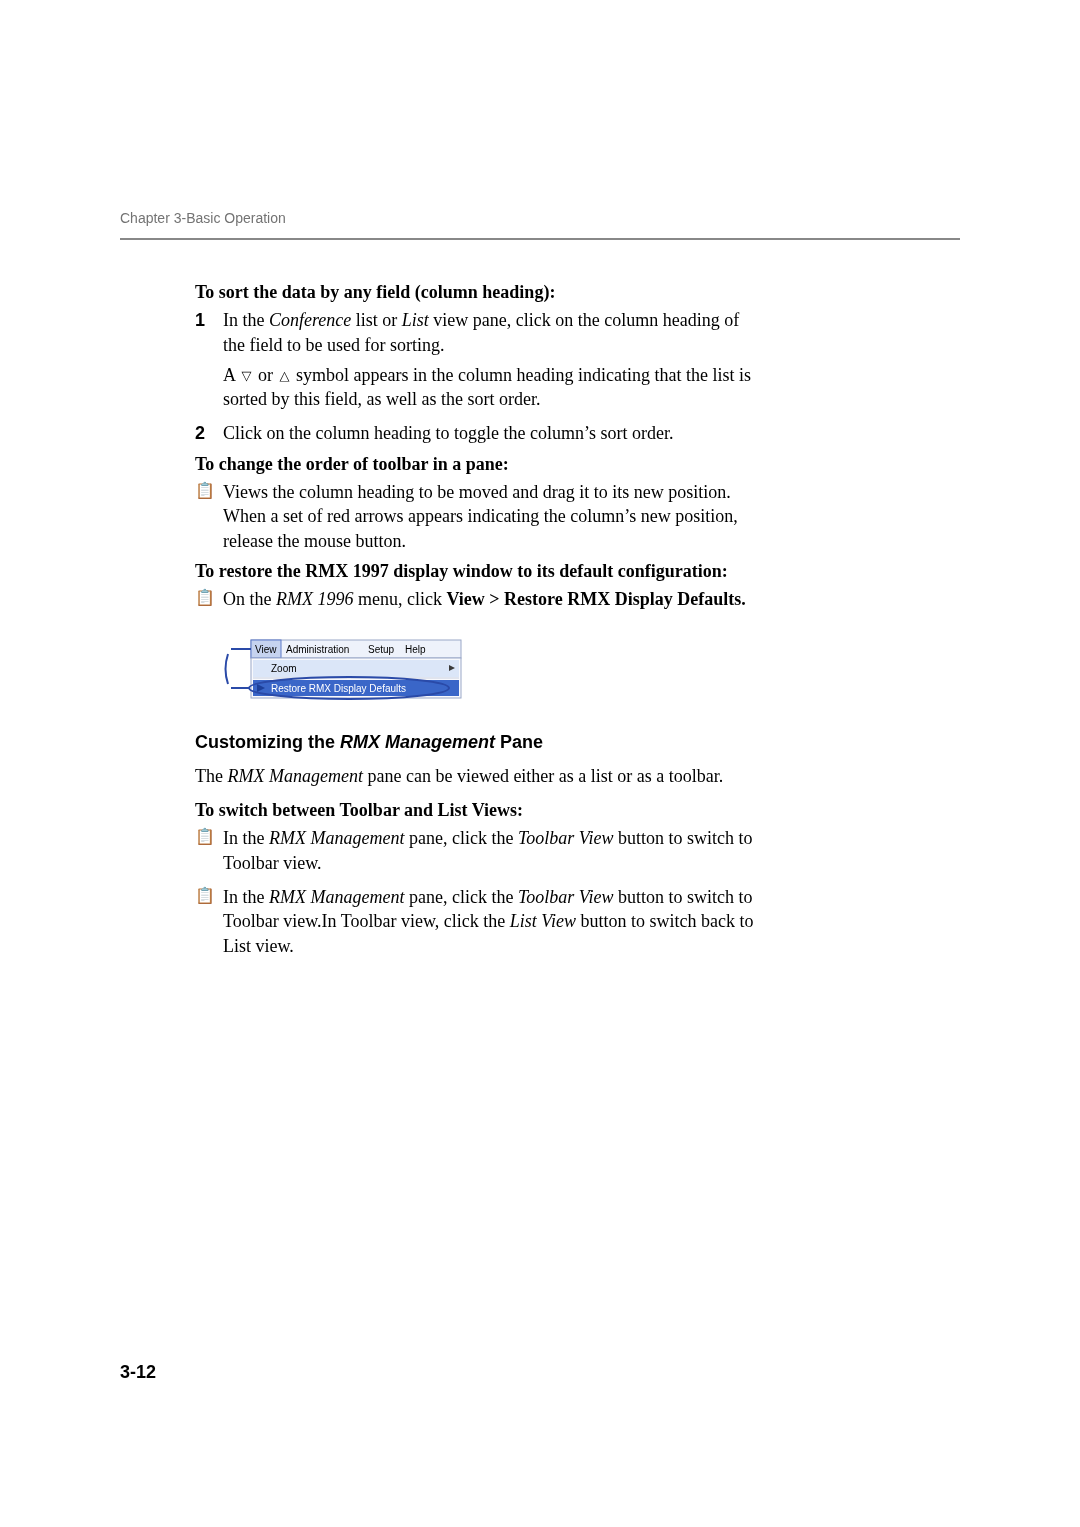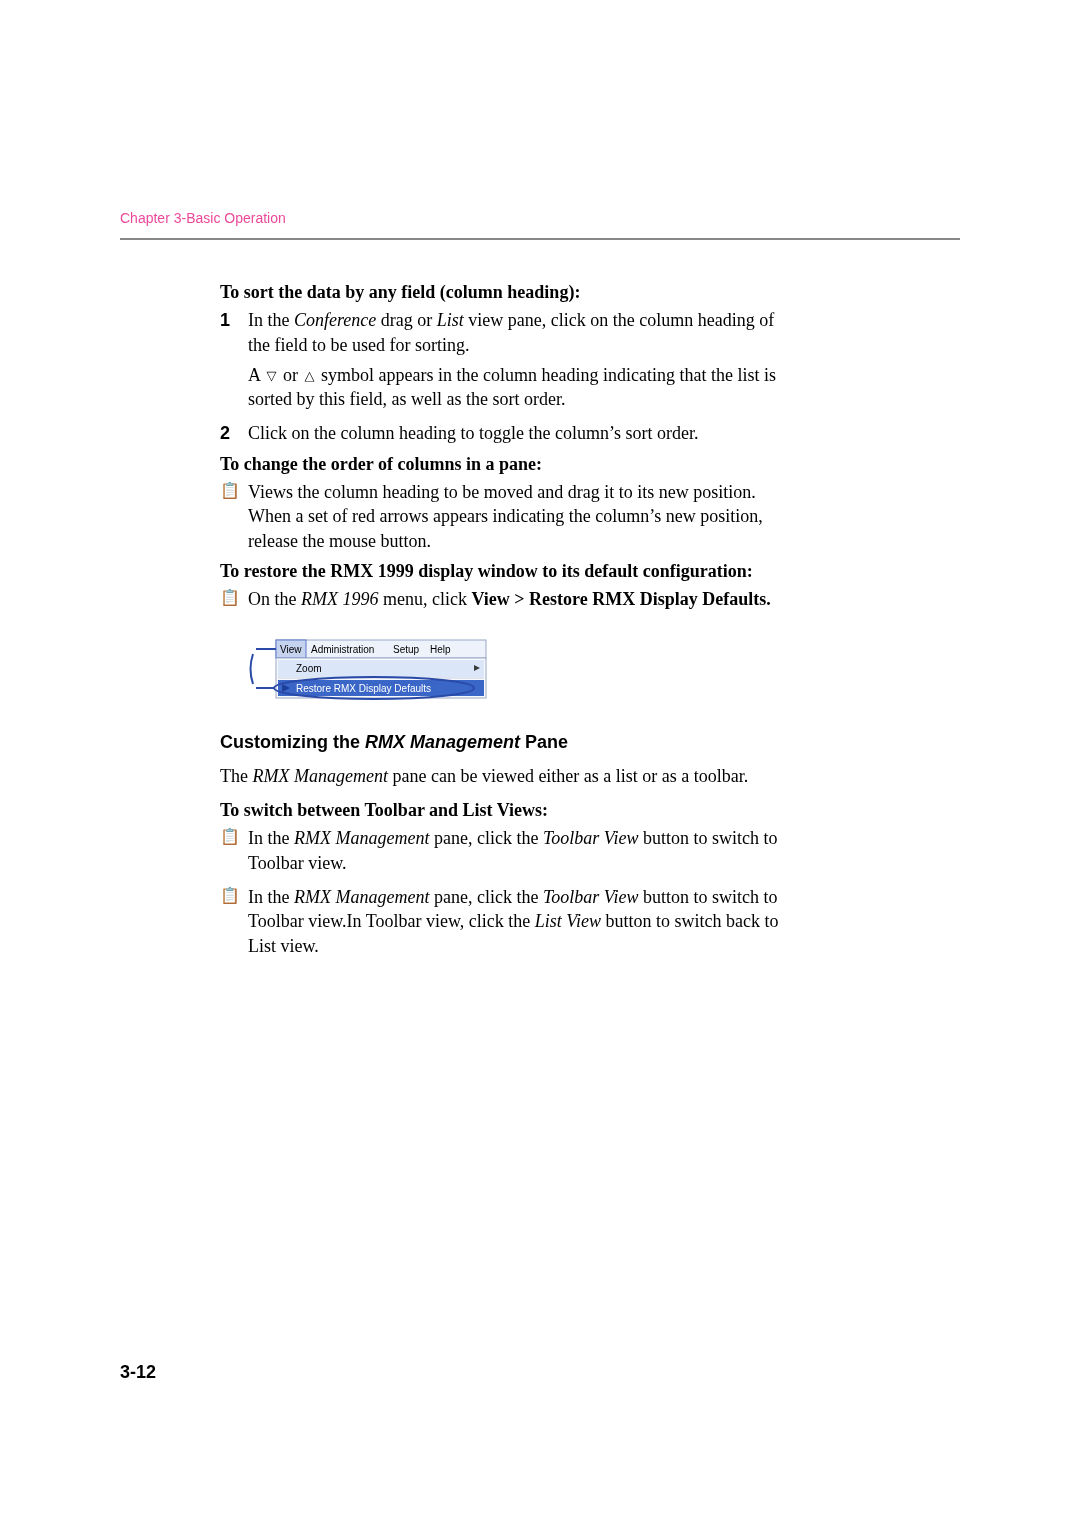--- a/index.html
+++ b/index.html
@@ -13,30 +13,30 @@
     width: 1080px;
     height: 1527px;
     margin: 0 auto;
     position: relative;
     box-sizing: border-box;
     padding: 210px 120px 0 120px;
   }
   .running-head {
     font-family: Arial, Helvetica, sans-serif;
     font-size: 14px;
-    color: #ec4899;
+    color: #737373;
     margin-bottom: 12px;
   }
   .rule {
     border: none;
     border-top: 2px solid #888;
     margin: 0 0 40px 0;
   }
   .content {
-    margin-left: 100px;
+    margin-left: 75px;
     max-width: 560px;
     font-size: 18px;
     line-height: 1.35;
   }
   .proc-title {
     font-weight: bold;
     margin: 0 0 4px 0;
   }
   .step {
     display: flex;
@@ -97,44 +97,44 @@
   <hr class="rule">
 
   <div class="content">
 
     <p class="proc-title">To sort the data by any field (column heading):</p>
 
     <div class="step">
       <div class="marker">1</div>
       <div class="body">
         <p>
-          <span>In the </span><span class="italic">Conference</span><span> drag or </span><span class="italic">List</span><span> view pane, click on the column heading of the field to be used for sorting.</span>
+          <span>In the </span><span class="italic">Conference</span><span> list or </span><span class="italic">List</span><span> view pane, click on the column heading of the field to be used for sorting.</span>
         </p>
         <p>
           <span>A </span><span class="tri">▽</span><span> or </span><span class="tri">△</span><span> symbol appears in the column heading indicating that the list is sorted by this field, as well as the sort order.</span>
         </p>
       </div>
     </div>
 
     <div class="step">
       <div class="marker">2</div>
       <div class="body">
         <p>Click on the column heading to toggle the column’s sort order.</p>
       </div>
     </div>
 
-    <p class="proc-title">To change the order of columns in a pane:</p>
+    <p class="proc-title">To change the order of toolbar in a pane:</p>
     <div class="step">
       <div class="marker icon">📋</div>
       <div class="body">
         <p>Views the column heading to be moved and drag it to its new position. When a set of red arrows appears indicating the column’s new position, release the mouse button.</p>
       </div>
     </div>
 
-    <p class="proc-title">To restore the RMX 1999 display window to its default configuration:</p>
+    <p class="proc-title">To restore the RMX 1997 display window to its default configuration:</p>
     <div class="step">
       <div class="marker icon">📋</div>
       <div class="body">
         <p>
           <span>On the </span><span class="italic">RMX 1996</span><span> menu, click </span><span class="bold">View &gt; Restore RMX Display Defaults.</span>
         </p>
       </div>
     </div>
 
     <div class="menu-fig">

